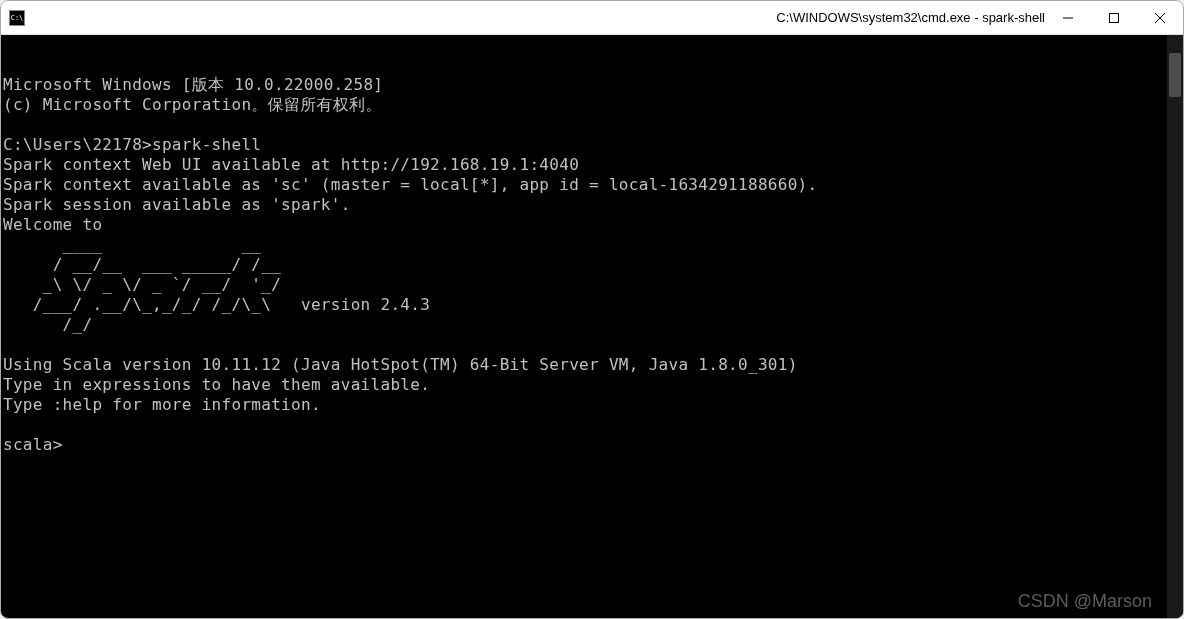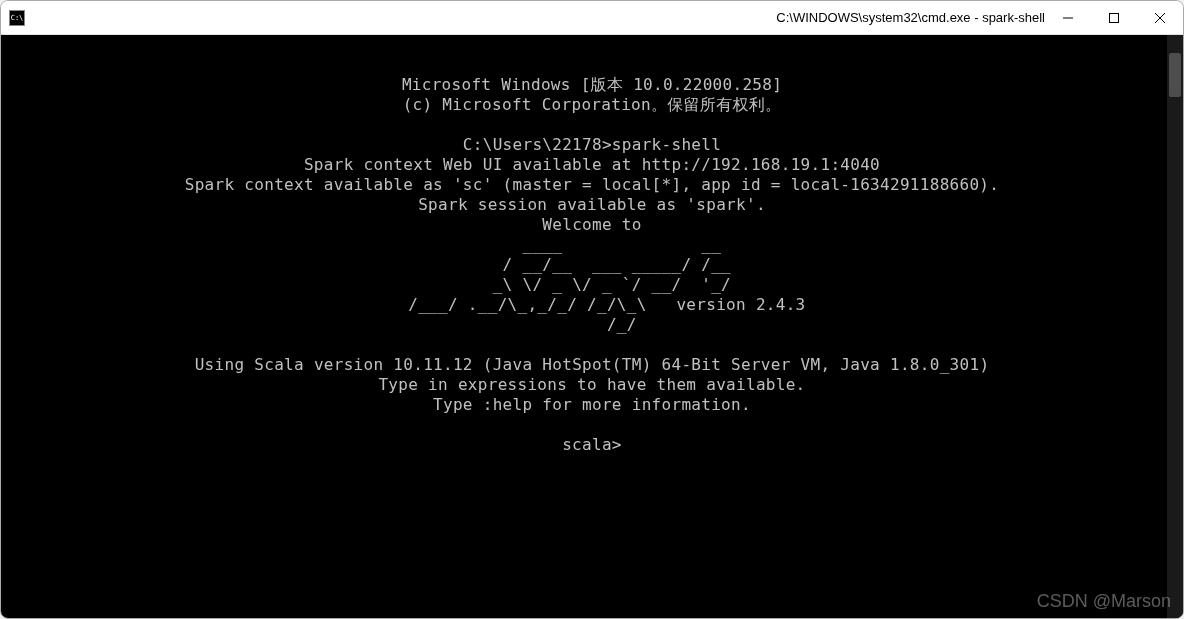--- a/index.html
+++ b/index.html
@@ -73,42 +73,41 @@
     font-size: 16px;
     line-height: 20px;
     padding: 0;
     overflow: hidden;
     position: relative;
     white-space: pre;
     letter-spacing: 0.3px;
   }
   .terminal-inner {
     padding: 0 2px;
-    text-align: center;
   }
   .scrollbar {
     position: absolute;
     right: 0;
     top: 34px;
     bottom: 0;
     width: 16px;
     background: #1a1a1a;
   }
   .scroll-thumb {
     position: absolute;
     right: 2px;
     top: 18px;
     width: 12px;
     height: 44px;
     background: #4d4d4d;
     border-radius: 2px;
   }
   .watermark {
     position: absolute;
-    right: 12px;
+    right: 31px;
     bottom: 6px;
     color: rgba(200,200,200,0.45);
     font-family: Arial, sans-serif;
     font-size: 18px;
     pointer-events: none;
   }
 </style>
 </head>
 <body>
 

